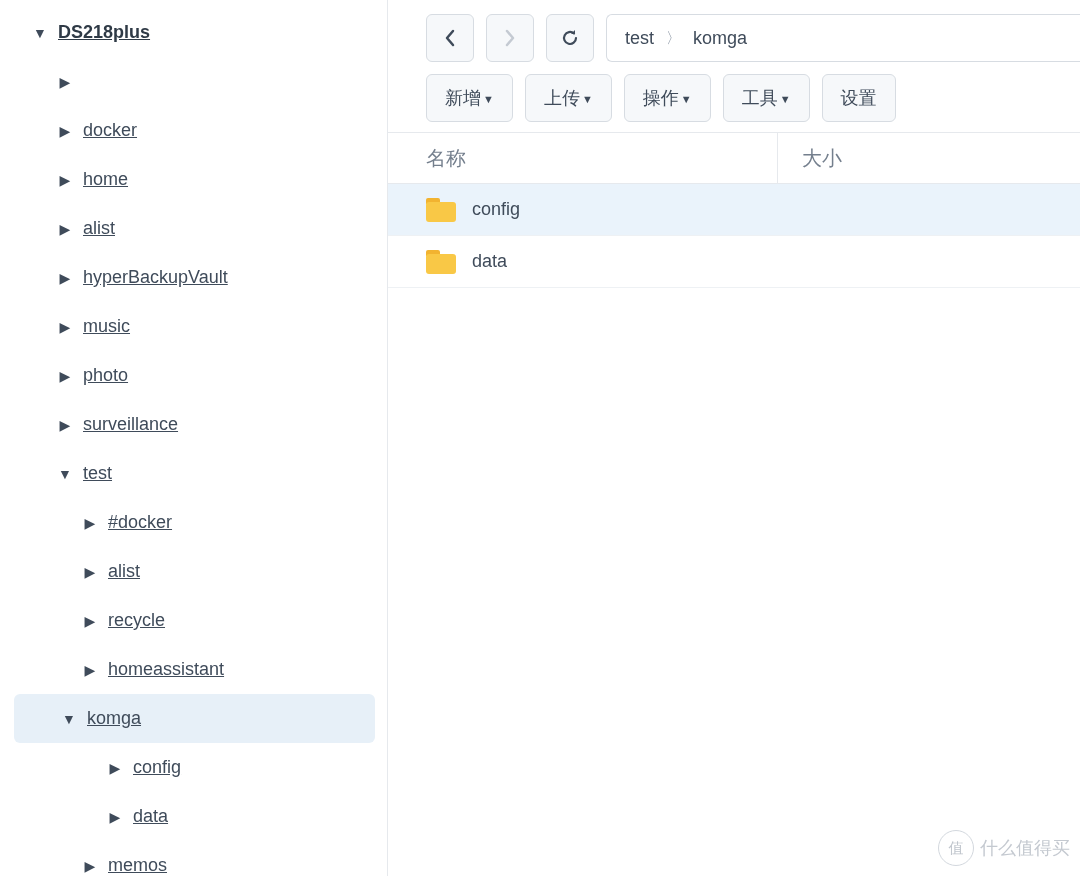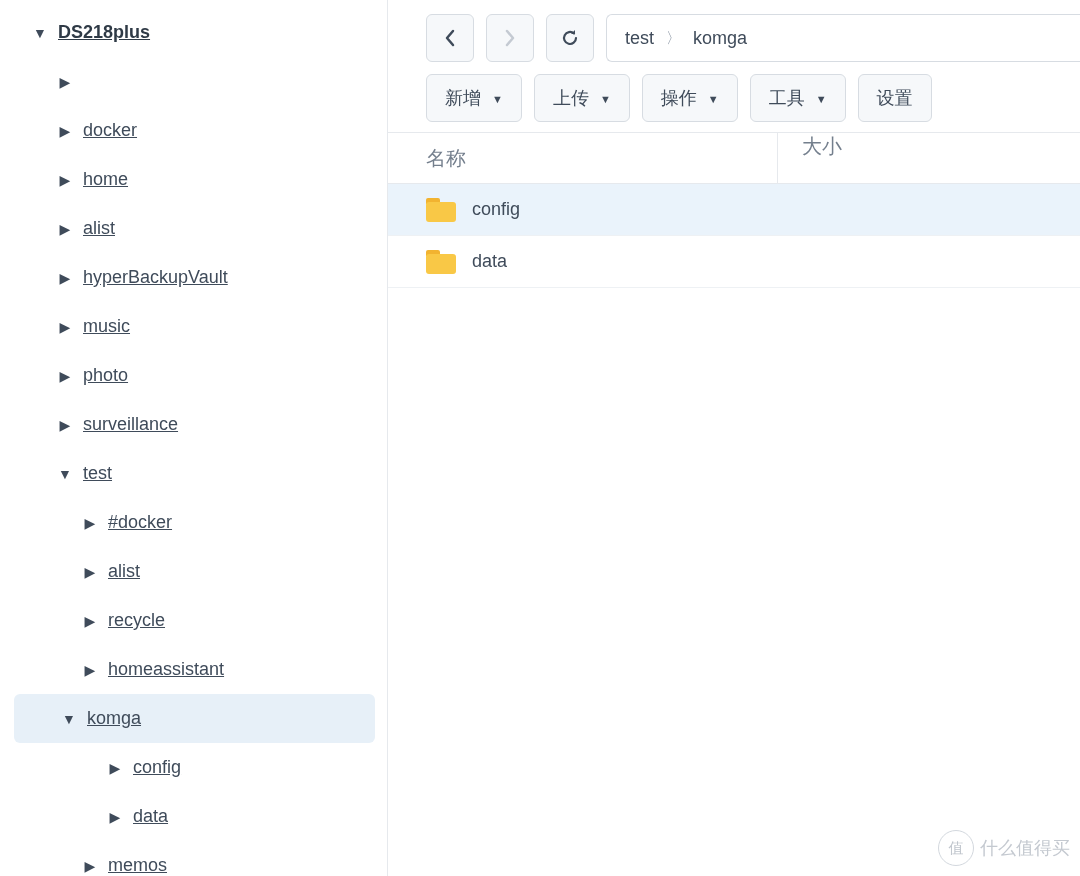--- a/index.html
+++ b/index.html
@@ -63,21 +63,21 @@
     border: 1px solid #d7dce2;
     background: #f6f8fa;
     border-radius: 6px;
     display: inline-flex;
     align-items: center;
     justify-content: center;
     padding: 0 18px;
     color: #3f4b5a;
     font-size: 18px;
     cursor: pointer;
-    gap: 11px;
+    gap: 2px;
   }
   .btn.icon-only { width: 48px; padding: 0; }
   .btn.disabled { color: #b9c1cb; cursor: default; }
   .btn .caret { font-size: 11px; display:inline-block; transform: translateY(1px);}
   .breadcrumb {
     flex: 1;
     height: 48px;
     border: 1px solid #d7dce2;
     border-right: none;
     border-radius: 6px 0 0 6px;
@@ -93,21 +93,21 @@
   .table-head {
     display: flex;
     height: 52px;
     align-items: center;
     border-top: 1px solid #e6e9ed;
     border-bottom: 1px solid #e6e9ed;
     color: #747f8d;
     font-size: 20px;
   }
   .col-name { width: 390px; padding-left: 38px; border-right: 1px solid #e6e9ed; height:100%; display:flex; align-items:center;}
-  .col-size { flex: 1; padding-left: 24px; height:100%; display:flex; align-items:flex-start;}
+  .col-size { flex: 1; padding-left: 24px; height:100%; display:flex; align-items:center;}
   .file-row {
     display: flex;
     align-items: center;
     height: 52px;
     border-bottom: 1px solid #eef1f4;
     padding-left: 38px;
     gap: 16px;
     cursor: pointer;
   }
   .file-row.sel { background: #eaf3fb; }

